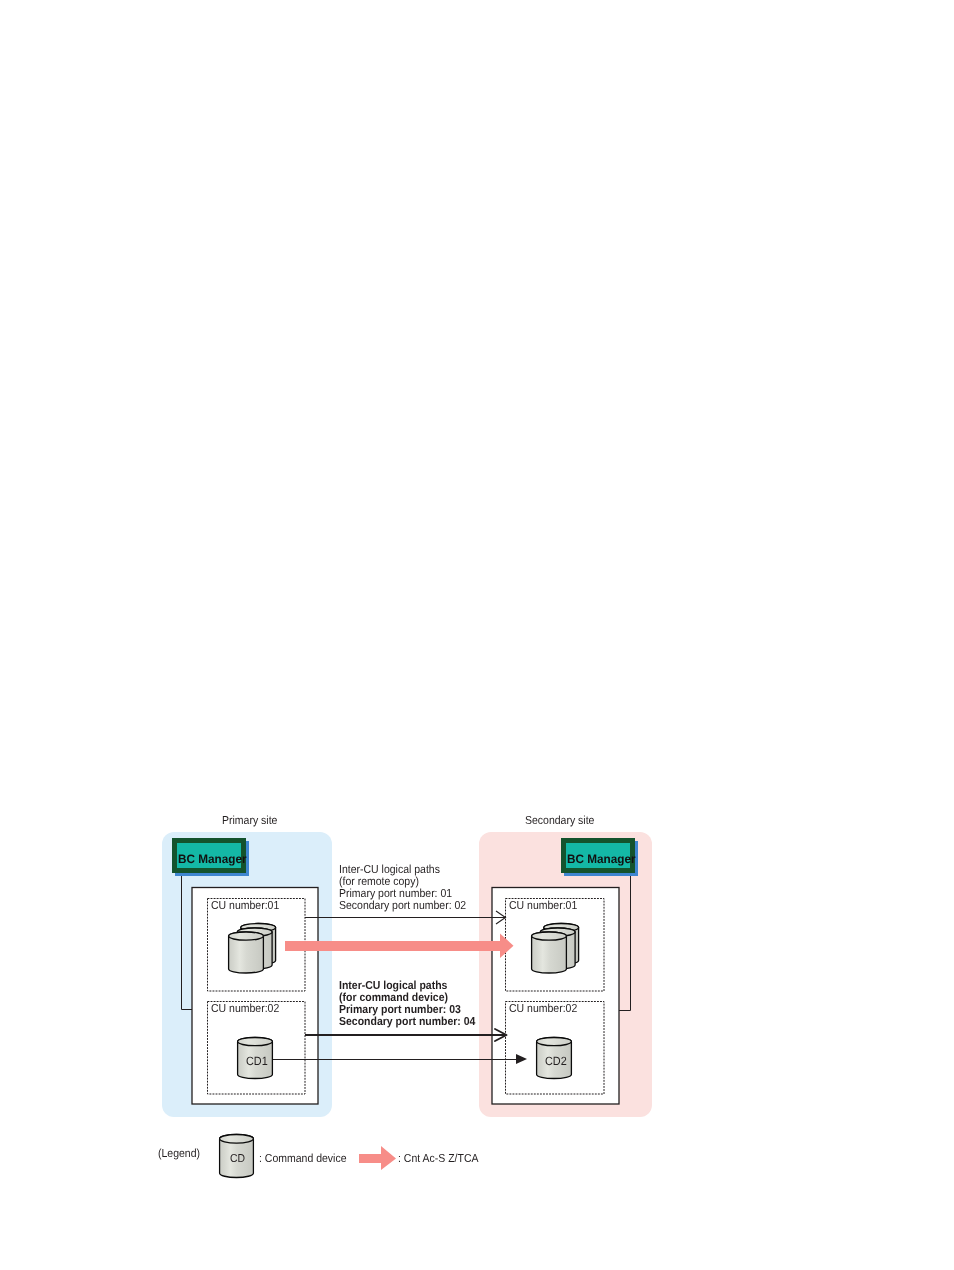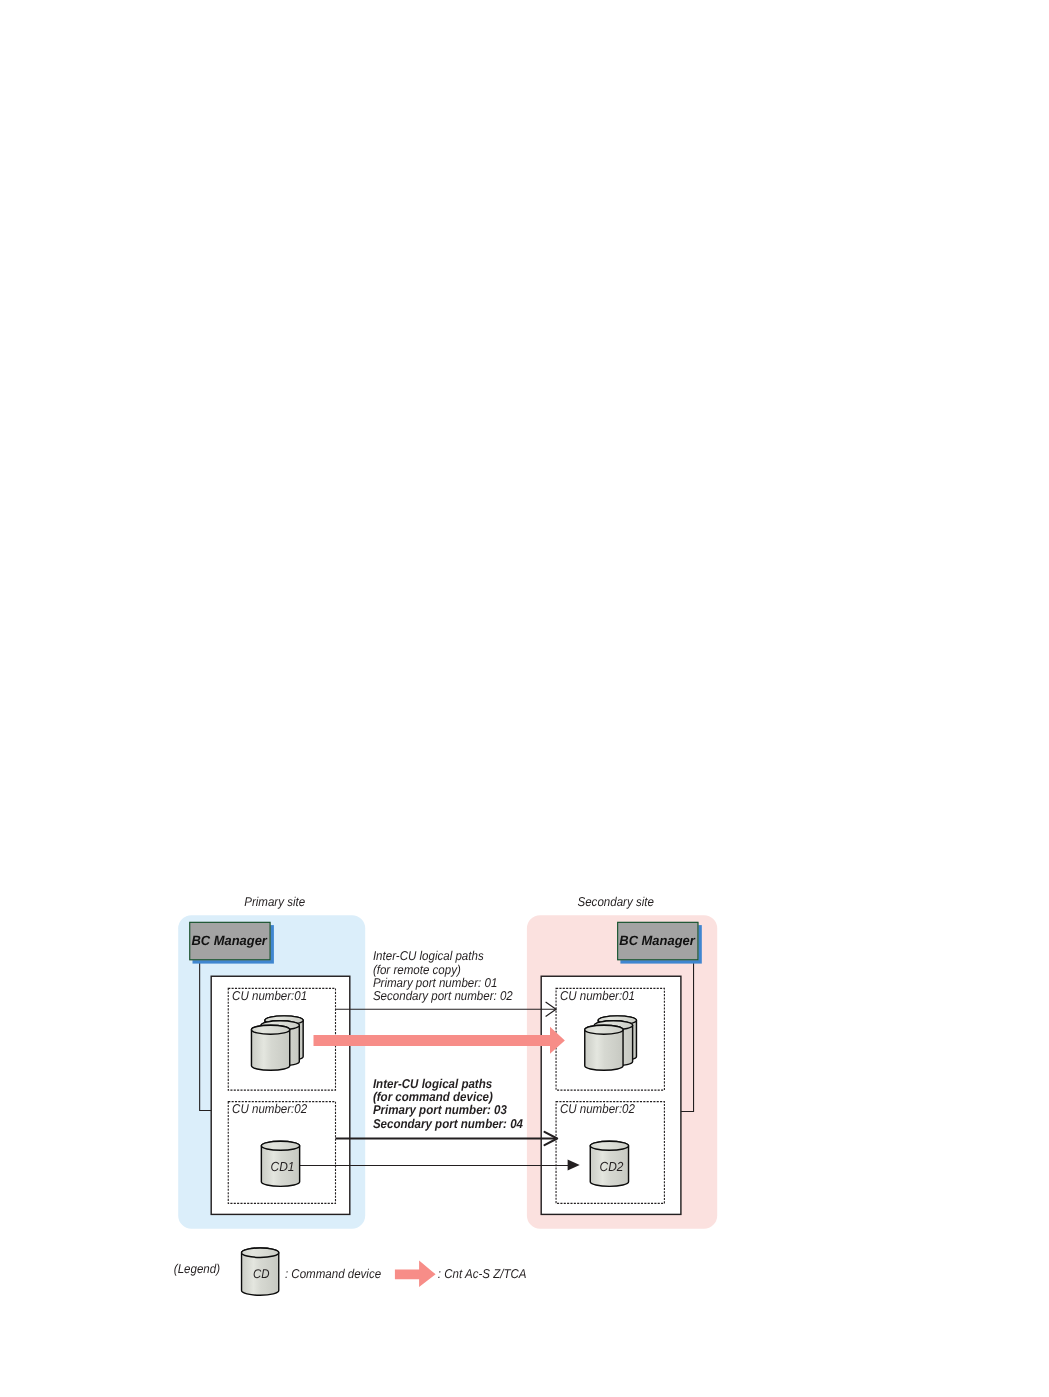--- a/index.html
+++ b/index.html
@@ -2,27 +2,27 @@
 <html><head>
 <meta charset="utf-8">
 <title>Diagram</title>
 <style>
   html,body{margin:0;padding:0;background:#ffffff;}
   body{width:954px;height:1270px;position:relative;overflow:hidden;
        font-family:"Liberation Sans", sans-serif;color:#231f20;
        -webkit-font-smoothing:antialiased;
        text-rendering:geometricPrecision;}
   *{-webkit-font-smoothing:antialiased;}
-  #page{position:absolute;left:0;top:0;width:954px;height:1270px;font-style:italic;}
+  #page{position:absolute;left:0;top:0;width:954px;height:1270px;}
   .abs{position:absolute;}
   svg{display:block;}
   .lbl{position:absolute;font-family:"Liberation Sans",sans-serif;
        font-size:11.6px;line-height:11.6px;color:#231f20;white-space:pre;
        transform:scaleX(0.905);transform-origin:0 0;}
-  .bcm{width:74px;height:35px;background:#a3a3a3;border:1px solid #14532d;
+  .bcm{width:74px;height:35px;background:#14b8a6;border:5px solid #14532d;
        box-sizing:border-box;box-shadow:3px 3px 0 0 #3f86d0;padding-left:42px;}
   .bcm-label{position:absolute;left:1px;top:10px;font-size:12.2px;font-weight:bold;
              font-family:"Liberation Sans",sans-serif;color:#111;white-space:nowrap;
              line-height:12px;transform:scaleX(0.965);transform-origin:0 0;}
   .ann{position:absolute;font-family:"Liberation Sans",sans-serif;font-size:11.6px;
        line-height:12.1px;color:#231f20;
        transform:scaleX(0.905);transform-origin:0 0;}
   .ann-line{white-space:pre;}
 </style>
 </head>

